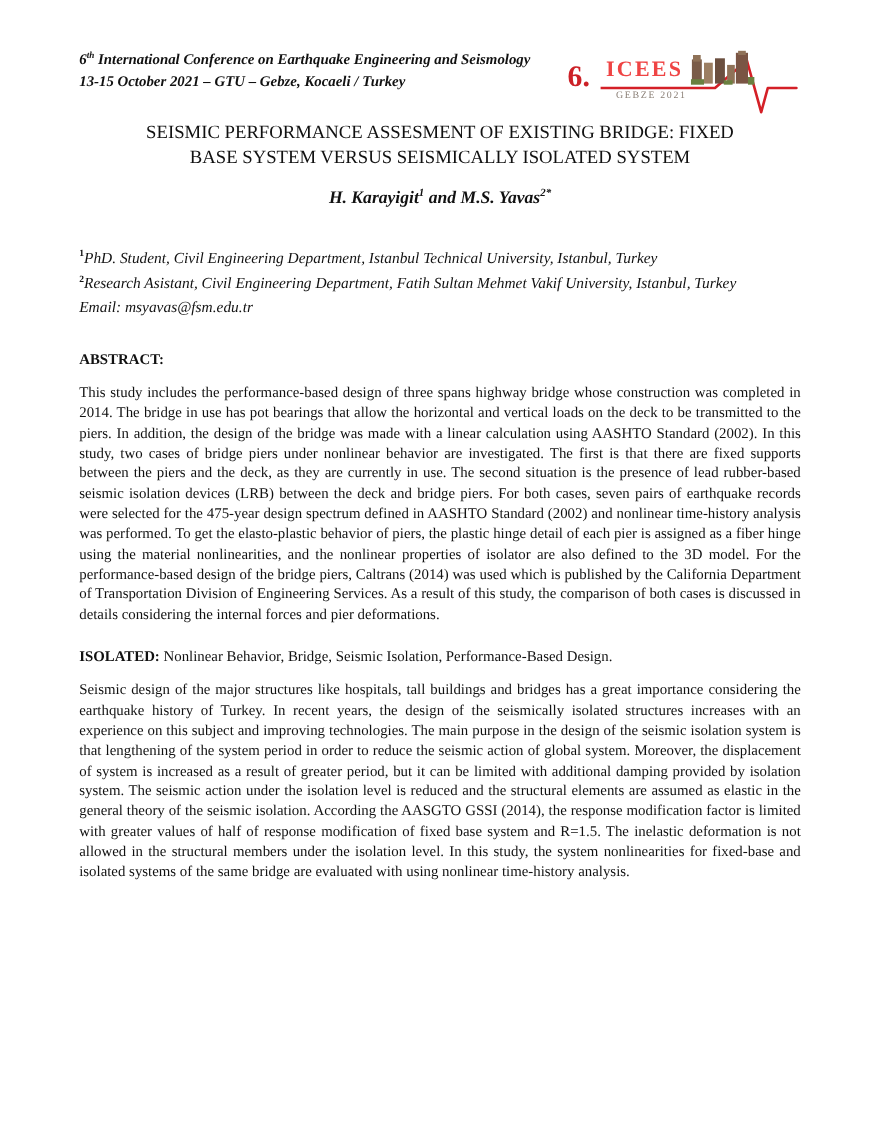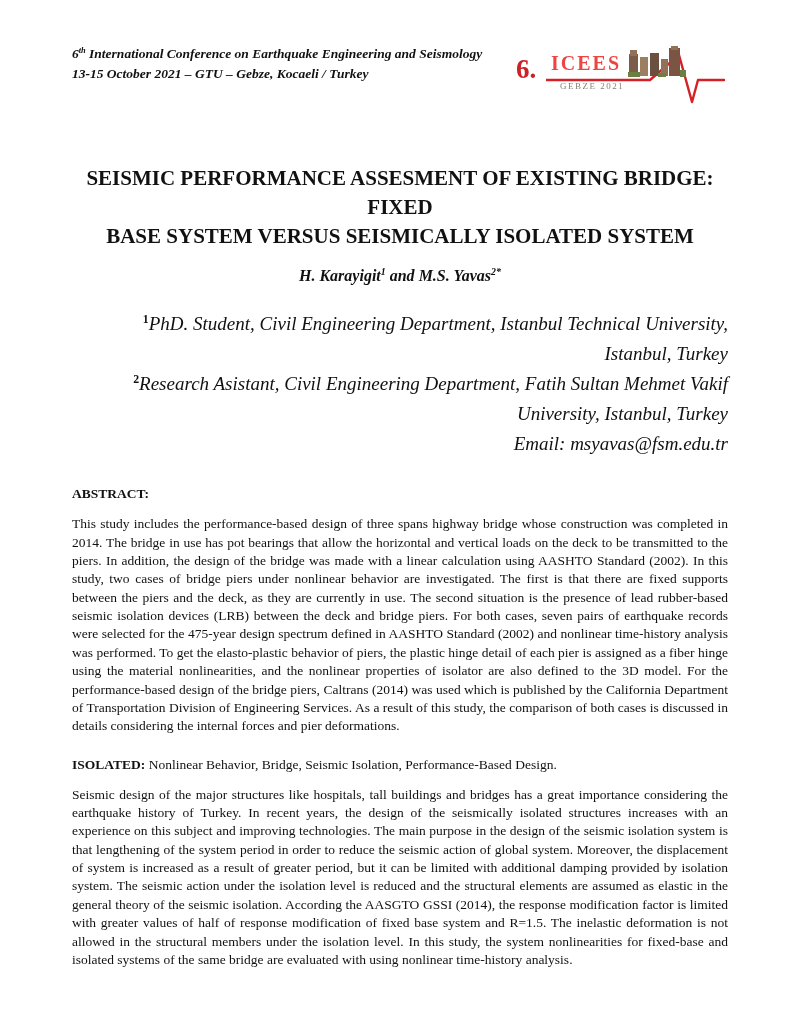--- a/index.html
+++ b/index.html
@@ -19,26 +19,26 @@
 
   
   .logo { position: relative; width: 212px; height: 64px; flex: 0 0 auto; margin-top: 0px; }
   .logo-number { position: absolute; left: 0px; top: 10px; font-size: 27px; font-weight: bold; color: #cc2127; }
   .logo-acronym { position: absolute; left: 35px; top: 8px; font-size: 20px; font-weight: bold; letter-spacing: 2px; color: #ef4444; }
   .logo-subtitle { position: absolute; left: 44px; top: 37px; font-size: 9px; font-weight: normal; letter-spacing: 1.5px; color: #8c8178; }
   .logo-buildings { position: absolute; left: 112px; top: 2px; }
   .logo-wave { position: absolute; left: 30px; top: 0px; }
 
   
-  .title { margin-top: 56px; text-align: center; font-weight: bold; font-size: 21px; line-height: 1.38; }
+  .title { text-align: center; font-weight: normal; font-size: 17px; line-height: 1.38; }
   .authors { margin-top: 15px; text-align: center; font-weight: bold; font-size: 16px; font-style: italic; }
   .authors sup { font-size: 0.62em; }
 
   
-  .affiliations { margin-top: 24px; text-align: right; font-style: italic; font-size: 19px; line-height: 1.58; }
+  .affiliations { margin-top: 35px; text-align: left; font-style: italic; font-size: 14px; line-height: 1.58; }
   .affiliations sup { font-size: 0.62em; font-weight: bold; font-style: normal; }
 
   
   .section-heading { font-weight: bold; font-size: 13.5px; }
   .abstract-heading { margin-top: 27px; }
   .body-par { margin-top: 13px; text-align: justify; font-size: 13.5px; line-height: 1.36; }
   .keywords { margin-top: 21px; font-size: 13.5px; }
   .keywords .kw-label { font-weight: bold; }
   .intro-heading { margin-top: 38px; }
 </style>

